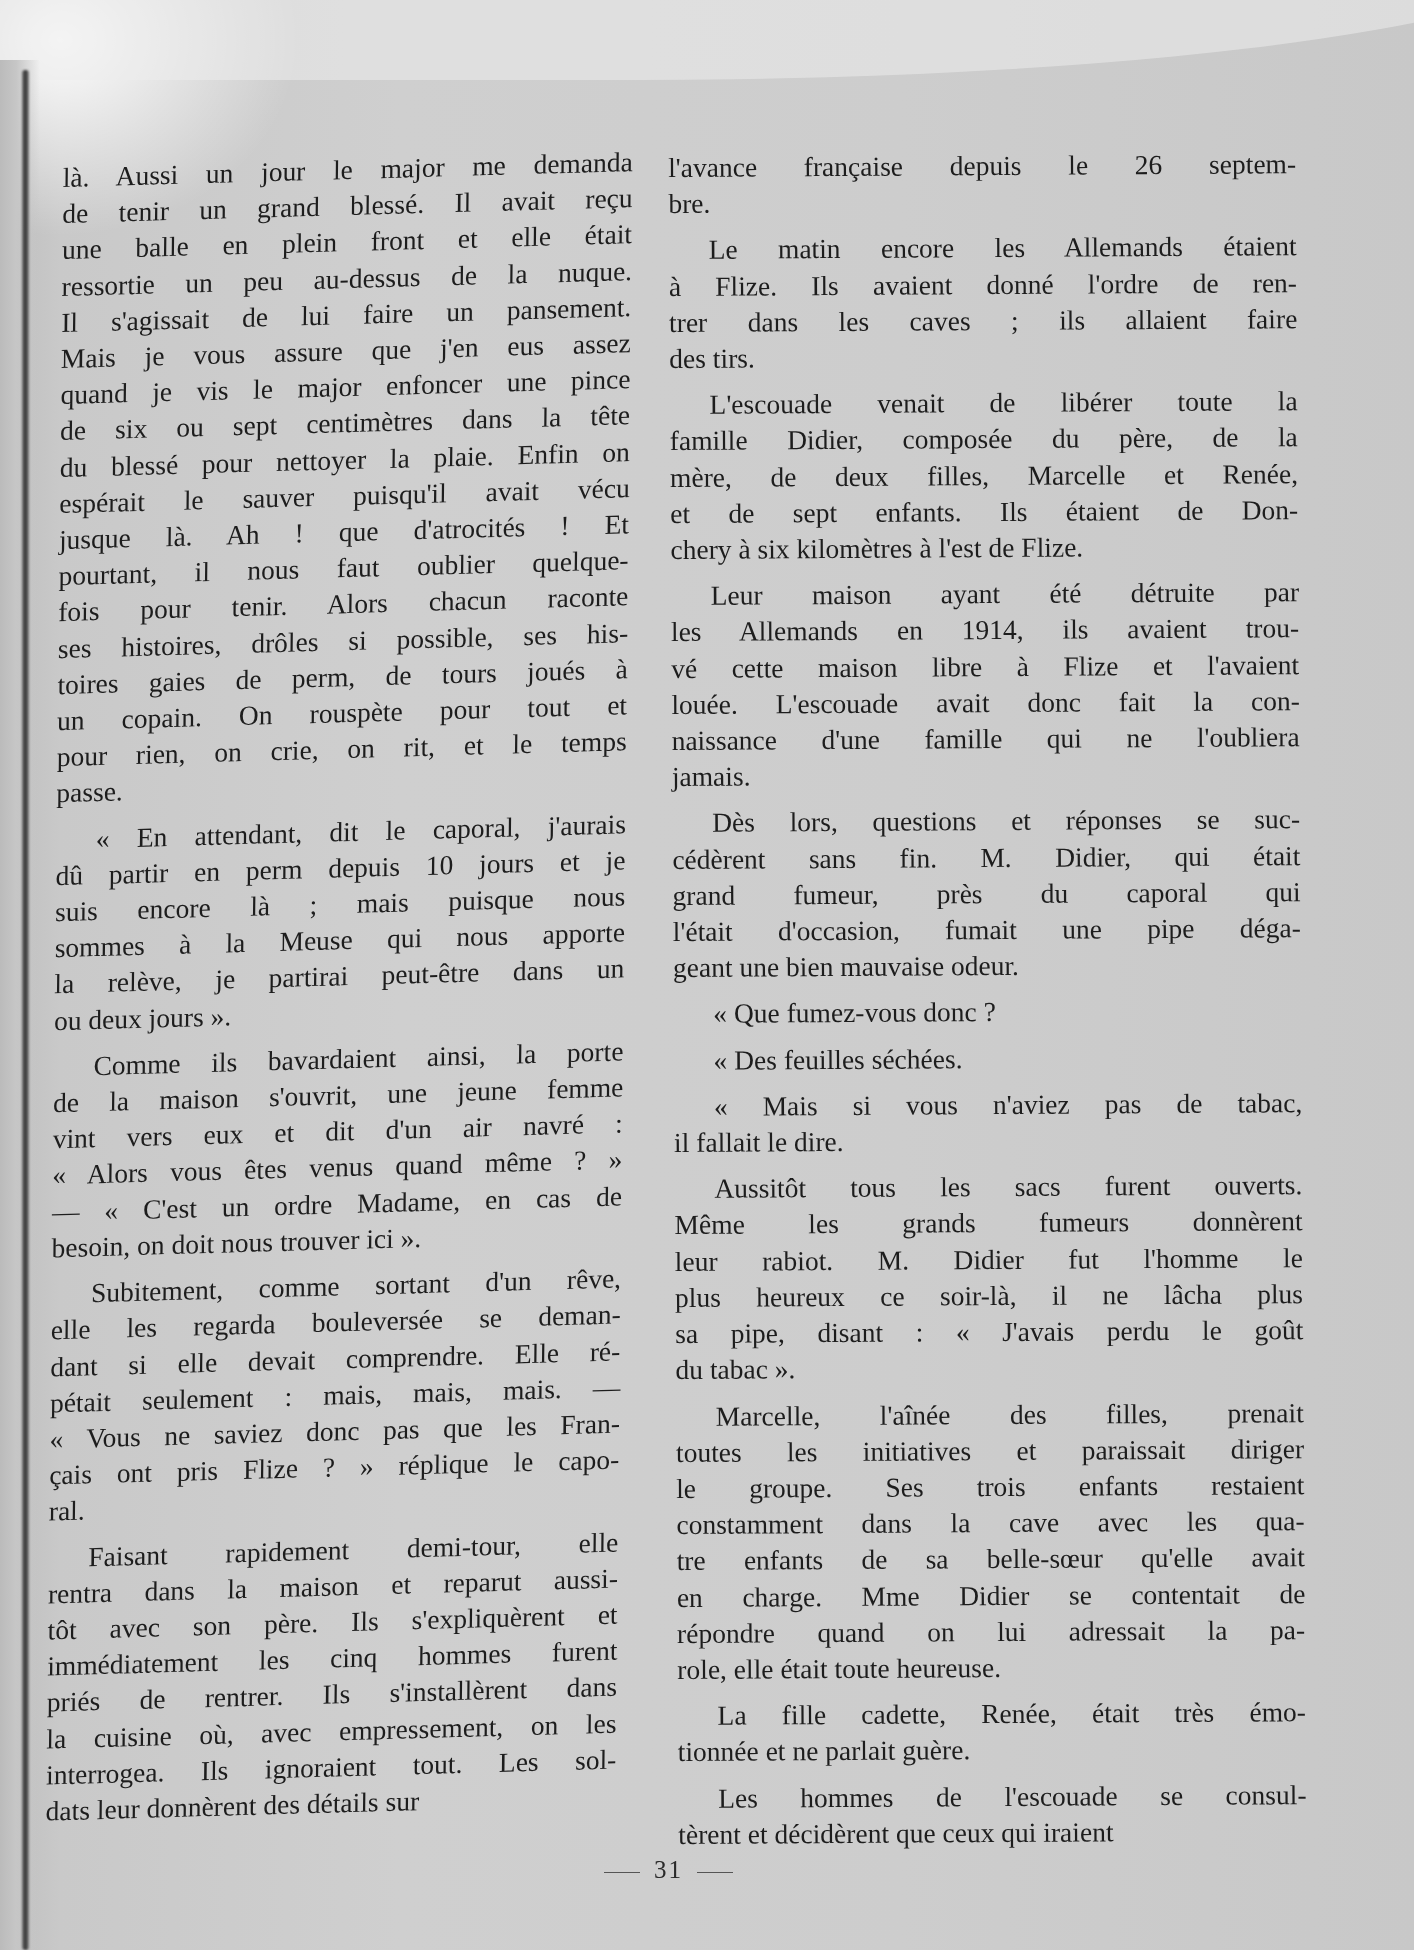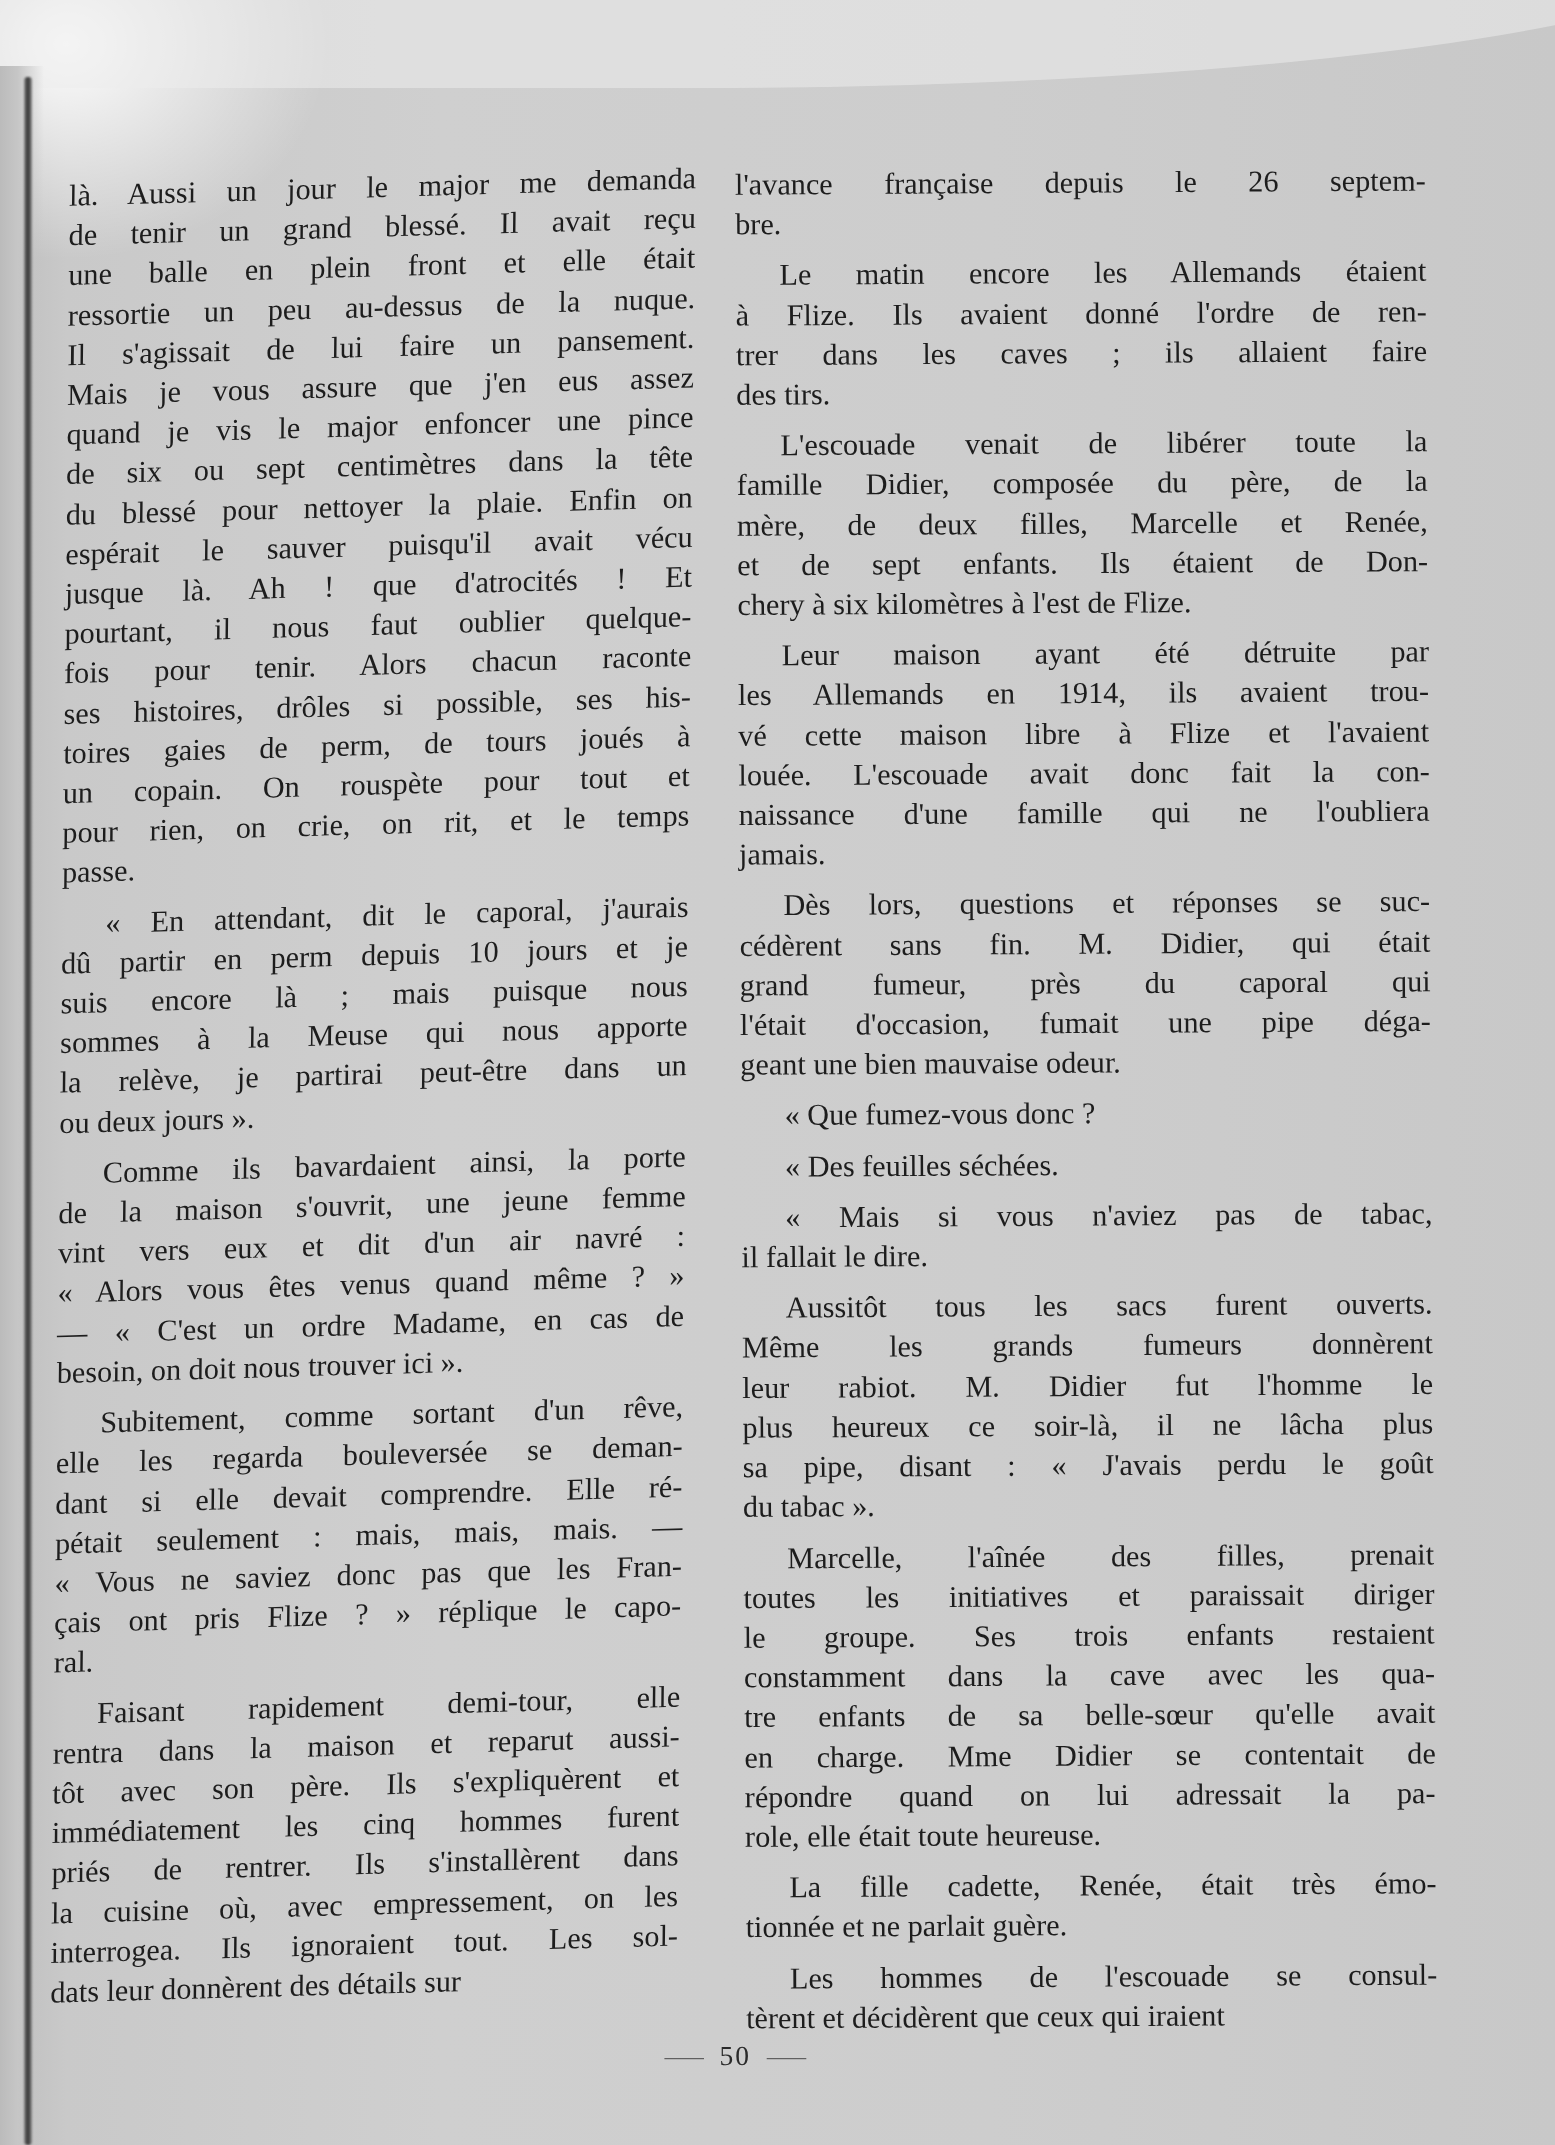--- a/index.html
+++ b/index.html
@@ -188,15 +188,15 @@
         <span class="line" style="padding-left: 40px; display: block; white-space: nowrap; word-spacing: 28.3333px;">La fille cadette, Renée, était très émo-</span>
         <span class="line last">tionnée et ne parlait guère.</span>
       </p>
       <p>
         <span class="line" style="padding-left: 40px; display: block; white-space: nowrap; word-spacing: 35.6px;">Les hommes de l'escouade se consul-</span>
         <span class="line last">tèrent et décidèrent que ceux qui iraient</span>
       </p>
     </div>
 
   <div class="page-number">
-    <span class="dash"></span><span>50</span><span class="dash"></span>
+    <span class="dash"></span><span>31</span><span class="dash"></span>
   </div>
 </div>
 
 </body></html>

